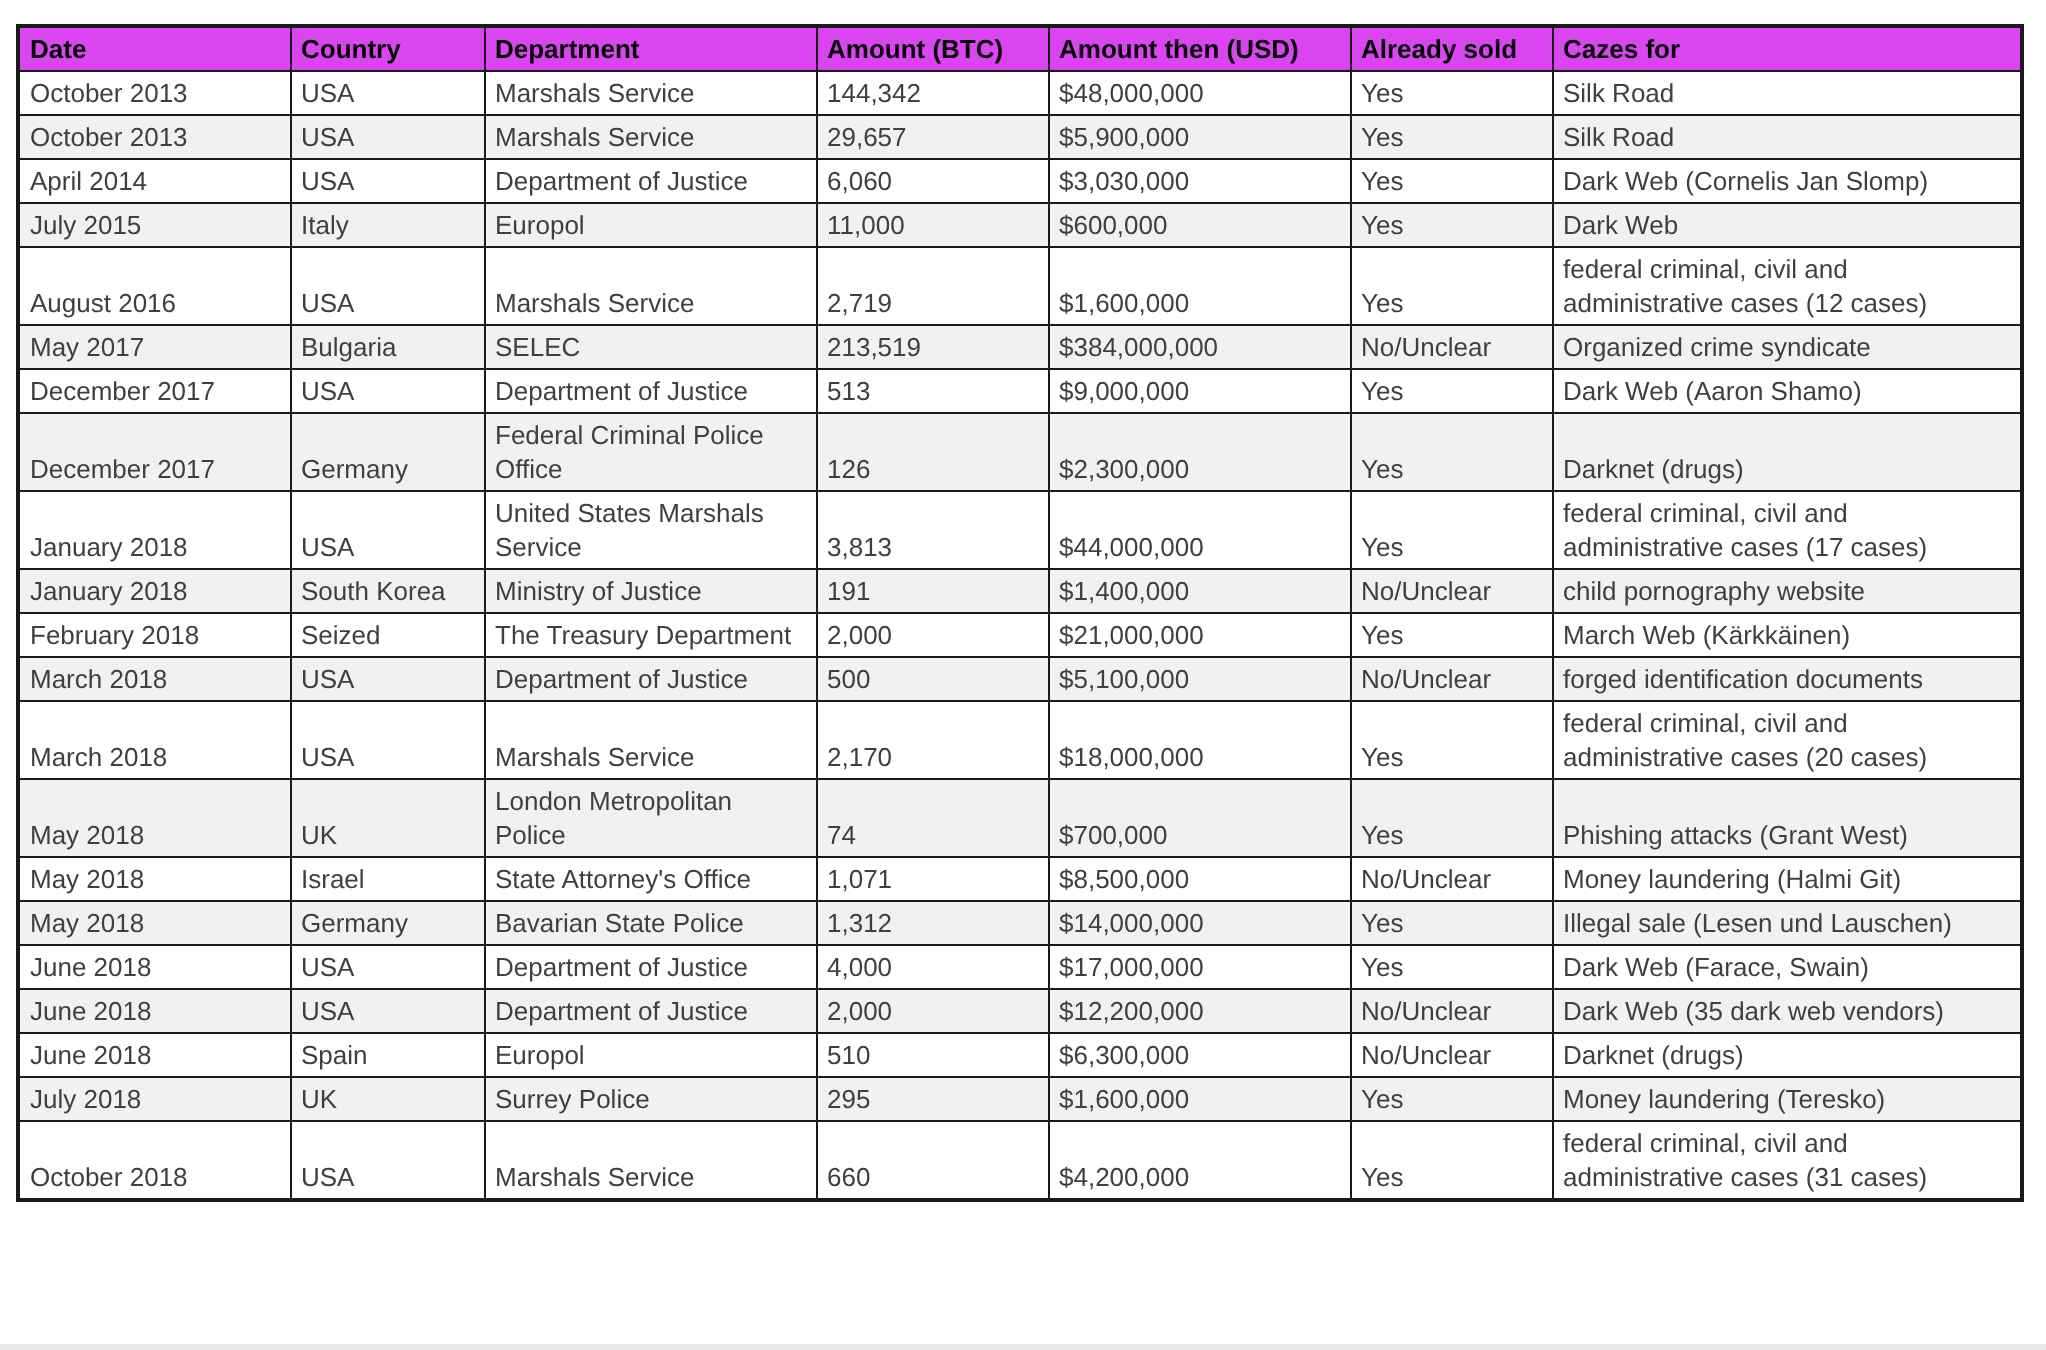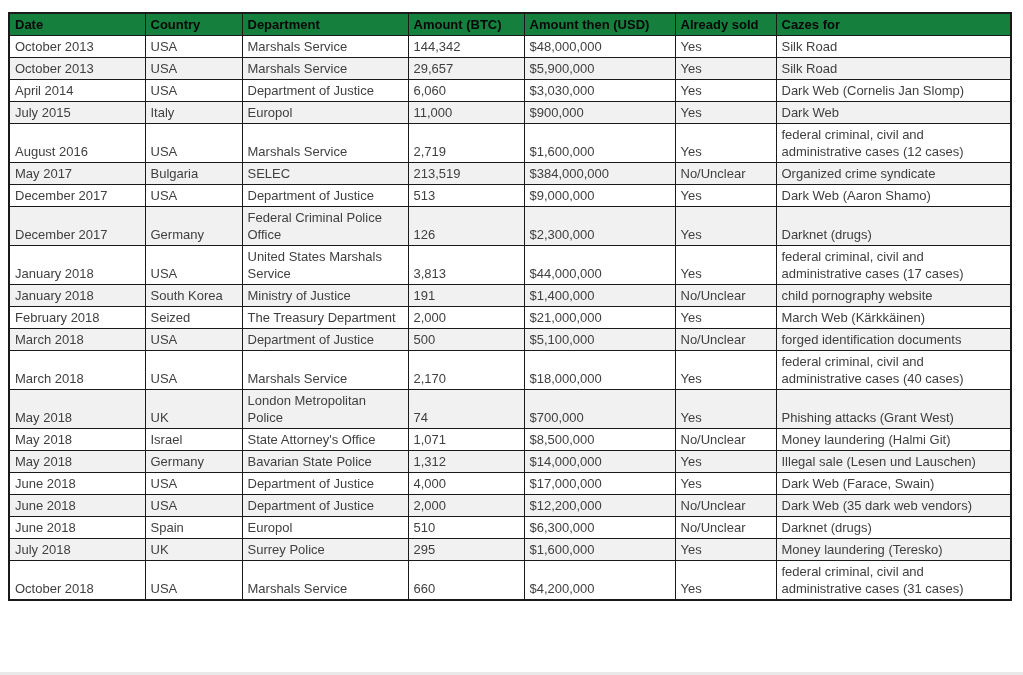--- a/index.html
+++ b/index.html
@@ -39,21 +39,21 @@
     font-size: 13px;
     line-height: 17px;
     text-align: left;
     vertical-align: bottom;
     overflow: hidden;
     word-wrap: break-word;
   }
   th {
     font-weight: 700;
     color: #060606;
-    background: #15803d;
+    background: #d946ef;
     height: 17px;
   }
   td {
     color: #3f3f3f;
     height: 17px;
     background: #ffffff;
   }
   tbody tr:nth-child(even) td {
     background: #f1f1f1;
   }
@@ -117,21 +117,21 @@
           <td>6,060</td>
           <td>$3,030,000</td>
           <td>Yes</td>
           <td>Dark Web (Cornelis Jan Slomp)</td>
         </tr>
         <tr>
           <td>July 2015</td>
           <td>Italy</td>
           <td>Europol</td>
           <td>11,000</td>
-          <td>$900,000</td>
+          <td>$600,000</td>
           <td>Yes</td>
           <td>Dark Web</td>
         </tr>
         <tr>
           <td>August 2016</td>
           <td>USA</td>
           <td>Marshals Service</td>
           <td>2,719</td>
           <td>$1,600,000</td>
           <td>Yes</td>
@@ -200,21 +200,21 @@
           <td>No/Unclear</td>
           <td>forged identification documents</td>
         </tr>
         <tr>
           <td>March 2018</td>
           <td>USA</td>
           <td>Marshals Service</td>
           <td>2,170</td>
           <td>$18,000,000</td>
           <td>Yes</td>
-          <td>federal criminal, civil and administrative cases (40 cases)</td>
+          <td>federal criminal, civil and administrative cases (20 cases)</td>
         </tr>
         <tr>
           <td>May 2018</td>
           <td>UK</td>
           <td>London Metropolitan Police</td>
           <td>74</td>
           <td>$700,000</td>
           <td>Yes</td>
           <td>Phishing attacks (Grant West)</td>
         </tr>

